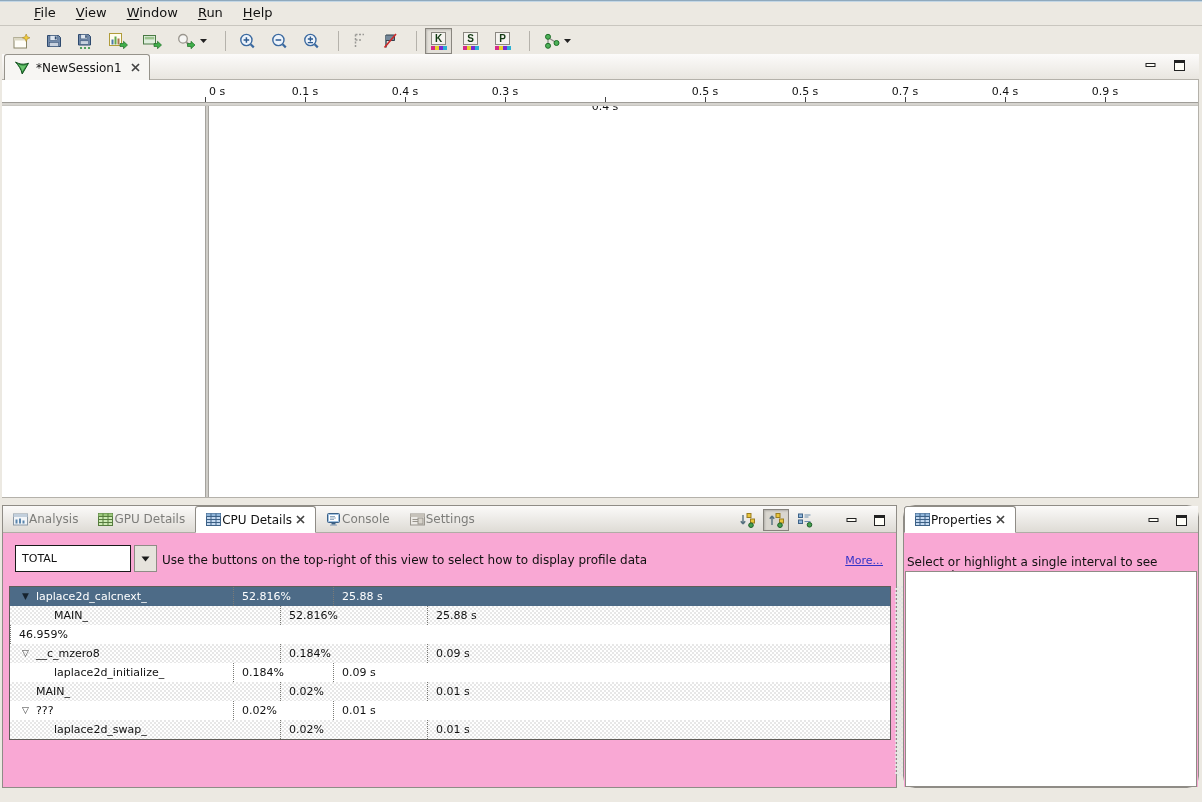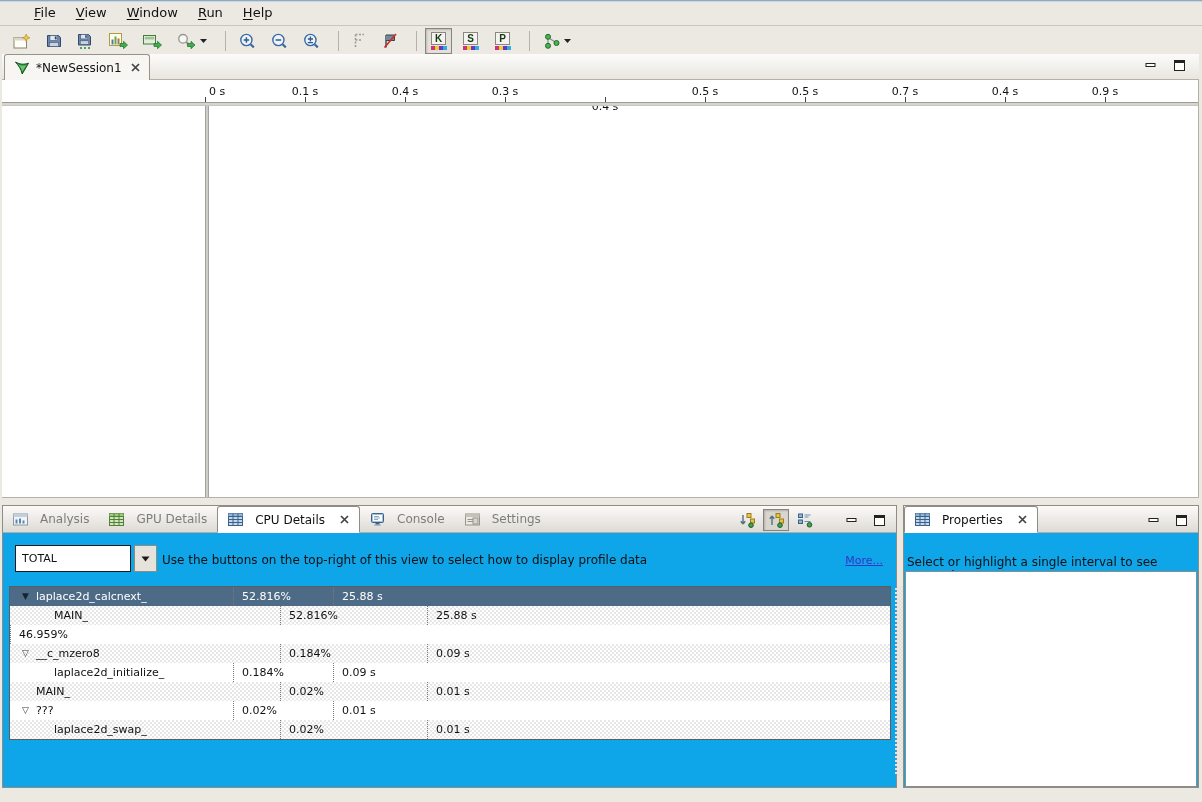--- a/index.html
+++ b/index.html
@@ -48,34 +48,34 @@
   .tick-mark { position:absolute; top:17px; width:1px; height:5px; background:#444; }
   #ruler-bar { position:absolute; top:22px; left:0; right:0; height:4px; background:#d6d4cf;
                border-top:1px solid #9f9d98; border-bottom:1px solid #c8c6c1; }
   #tl-divider { position:absolute; left:203px; top:26px; bottom:0; width:4px; background:#cfcdc8;
                 border-left:1px solid #a5a39e; border-right:1px solid #a5a39e; }
   #timeline-canvas { position:absolute; left:0; top:26px; right:0; bottom:0; }
 
   
   .panel { position:absolute; top:505px; height:283px; background:#fff; border:1px solid #8f8c86; }
   #panel-left  { left:2px;  width:895px; }
-  #panel-right { left:903px; width:296px; }
+  #panel-right { left:903px; width:296px;border-radius:12px; }
   .panel-tabbar { position:relative; height:27px; background:linear-gradient(#fbfaf9,#dedbd5);
                   border-bottom:1px solid #b0ada6; display:flex; align-items:stretch; }
-  .panel-tab { display:flex; align-items:center; gap:12px; padding:0 10px; font-size:12px; color:#7d7d7a; }
+  .panel-tab { display:flex; align-items:center; gap:1px; padding:0 10px; font-size:12px; color:#7d7d7a; }
   .panel-tab.active { background:#fff; color:#111; border:1px solid #8f8c86; border-bottom:1px solid #fff;
                       border-radius:3px 3px 0 0; margin-bottom:-1px; z-index:2; }
   .tab-ic { display:flex; }
   .tabbar-right { position:absolute; right:10px; top:2px; height:24px; display:flex; align-items:center; }
   #view-buttons { display:flex; gap:3px; margin-right:12px; }
   .view-btn { width:26px; height:22px; display:flex; align-items:center; justify-content:center;
               border:1px solid transparent; background:transparent; }
   .view-btn.pressed { background:#d9d6cf; border:1px solid #86837d; box-shadow:inset 1px 1px 2px rgba(0,0,0,.18); }
   .tabbar-right .wbtn { margin-left:16px; }
-  .panel-content { position:absolute; left:0; top:27px; right:0; bottom:0; background:#0ea5e9; }
+  .panel-content { position:absolute; left:0; top:27px; right:0; bottom:0; background:#f9a8d4; }
 
   
   .combo { position:absolute; left:12px; top:12px; display:flex; align-items:center; }
   .combo-input { width:116px; height:27px; background:#fff; border:1px solid #1a1a1a; font-size:11px;
                  display:flex; align-items:center; padding-left:6px; }
   .combo-btn { width:23px; height:27px; margin-left:3px; background:#e6e3dc; border:1px solid #8f8c86;
                display:flex; align-items:center; justify-content:center; }
   .hint { position:absolute; left:159px; top:20px; font-size:12px; }
   .more-link { position:absolute; right:13px; top:21px; font-size:11px; color:#3434c8; text-decoration:underline; cursor:pointer; }
 

